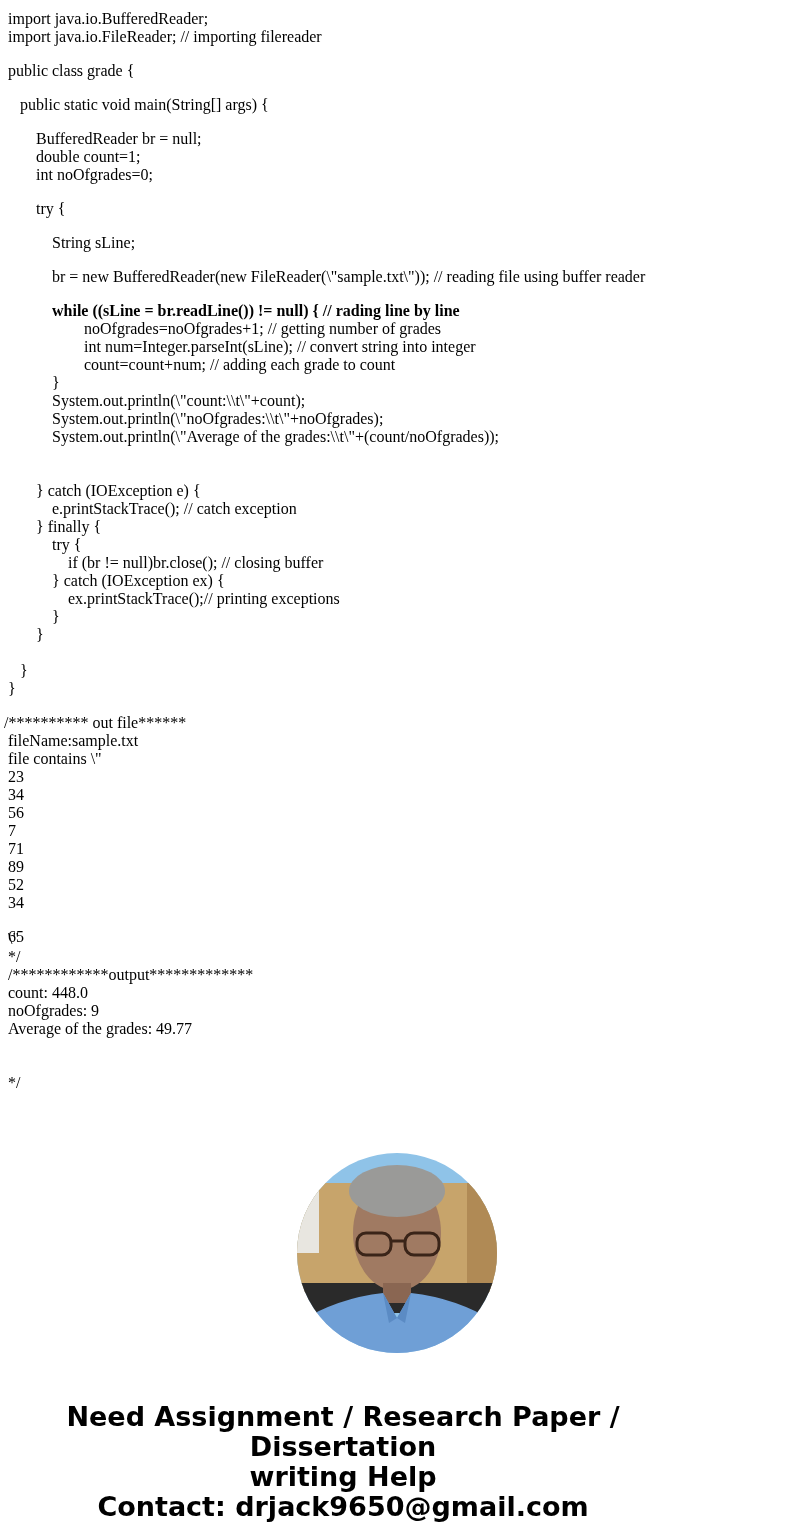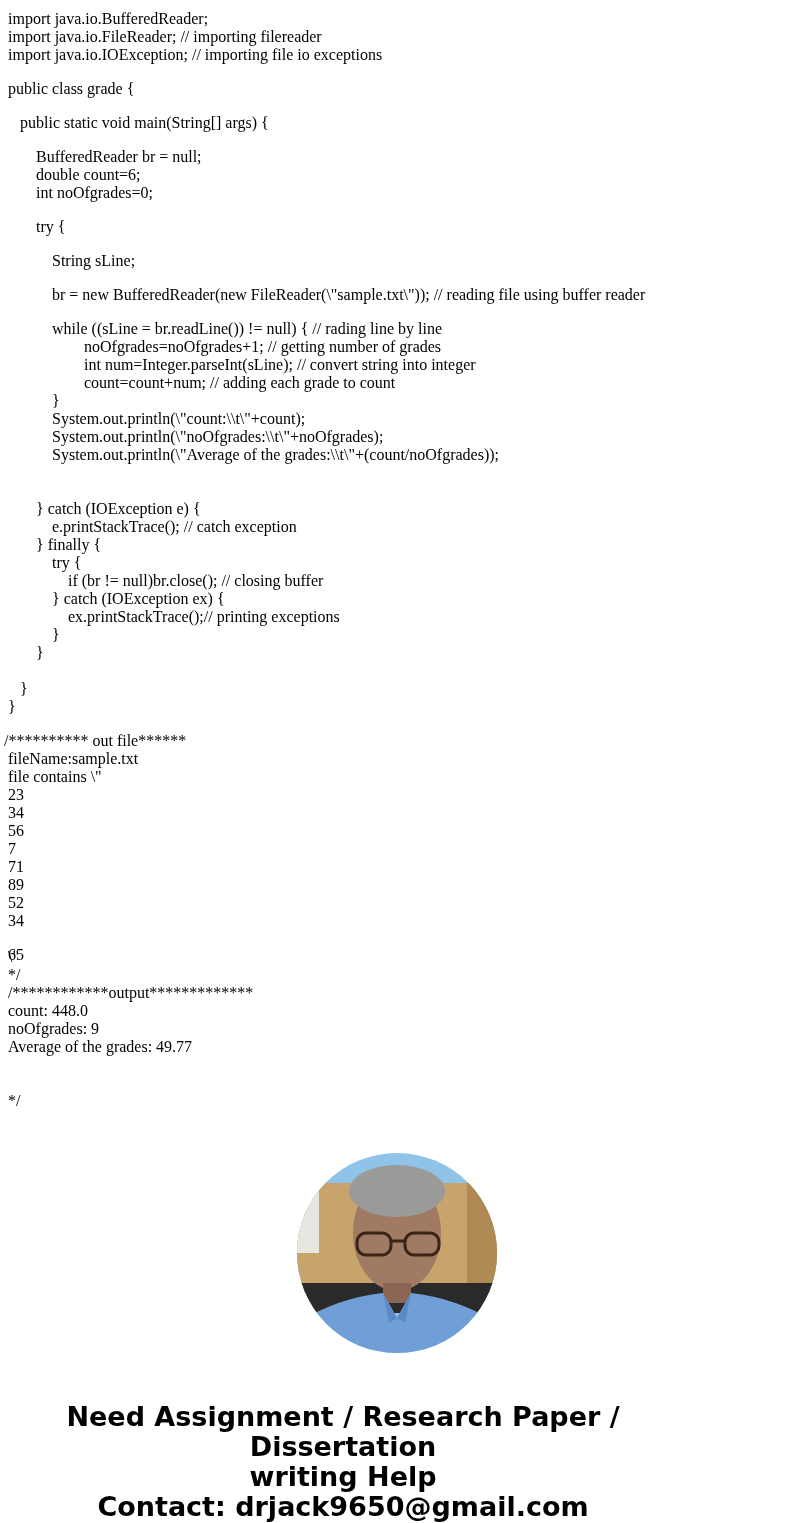--- a/index.html
+++ b/index.html
@@ -20,37 +20,36 @@
     font-family: "DejaVu Sans", sans-serif; font-weight: bold; font-size: 27px;
     line-height: 30px; color: #000;
   }
 </style>
 </head>
 <body>
 
 <div class="doc" id="doc">
     <div class="ln"><span style="left: 8px;">import java.io.BufferedReader;</span></div>
     <div class="ln"><span style="left: 8px;">import java.io.FileReader; // importing filereader</span></div>
-    <div class="ln"><span style="left: 8px;">import java.io.IOException; // importing file io exceptions</span></div>
     <div class="ln" style="height: 16px;"><span style="left: 8px;"></span></div>
     <div class="ln"><span style="left: 8px;">public class grade {</span></div>
     <div class="ln" style="height: 16px;"><span style="left: 8px;"></span></div>
     <div class="ln"><span style="left: 20px;">public static void main(String[] args) {</span></div>
     <div class="ln" style="height: 16px;"><span style="left: 8px;"></span></div>
     <div class="ln"><span style="left: 36px;">BufferedReader br = null;</span></div>
-    <div class="ln"><span style="left: 36px;">double count=6;</span></div>
+    <div class="ln"><span style="left: 36px;">double count=1;</span></div>
     <div class="ln"><span style="left: 36px;">int noOfgrades=0;</span></div>
     <div class="ln" style="height: 16px;"><span style="left: 8px;"></span></div>
     <div class="ln"><span style="left: 36px;">try {</span></div>
     <div class="ln" style="height: 16px;"><span style="left: 8px;"></span></div>
     <div class="ln"><span style="left: 52px;">String sLine;</span></div>
     <div class="ln" style="height: 16px;"><span style="left: 8px;"></span></div>
     <div class="ln"><span style="left: 52px;">br = new BufferedReader(new FileReader(\"sample.txt\")); // reading file using buffer reader</span></div>
     <div class="ln" style="height: 16px;"><span style="left: 8px;"></span></div>
-    <div class="ln"><span style="left: 52px;">while ((sLine = br.readLine()) != null) { // rading line by line</span></div>
+    <div class="ln"><span style="left: 52px; font-weight: bold;">while ((sLine = br.readLine()) != null) { // rading line by line</span></div>
     <div class="ln"><span style="left: 84px;">noOfgrades=noOfgrades+1; // getting number of grades</span></div>
     <div class="ln"><span style="left: 84px;">int num=Integer.parseInt(sLine); // convert string into integer</span></div>
     <div class="ln"><span style="left: 84px;">count=count+num; // adding each grade to count</span></div>
     <div class="ln"><span style="left: 52px;">}</span></div>
     <div class="ln"><span style="left: 52px;">System.out.println(\"count:\\t\"+count);</span></div>
     <div class="ln"><span style="left: 52px;">System.out.println(\"noOfgrades:\\t\"+noOfgrades);</span></div>
     <div class="ln"><span style="left: 52px;">System.out.println(\"Average of the grades:\\t\"+(count/noOfgrades));</span></div>
     <div class="ln"><span style="left: 8px;"></span></div>
     <div class="ln"><span style="left: 8px;"></span></div>
     <div class="ln"><span style="left: 36px;">} catch (IOException e) {</span></div>

